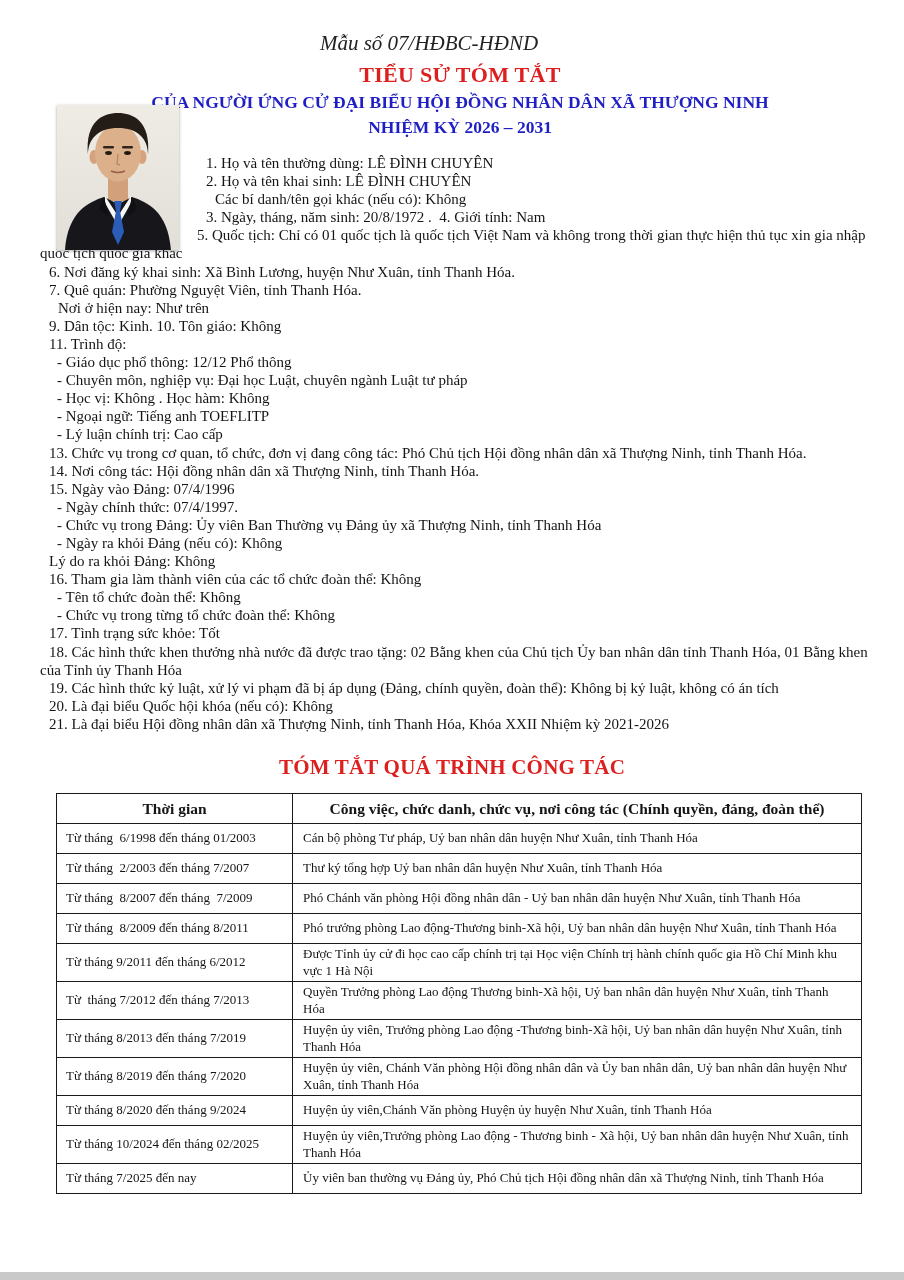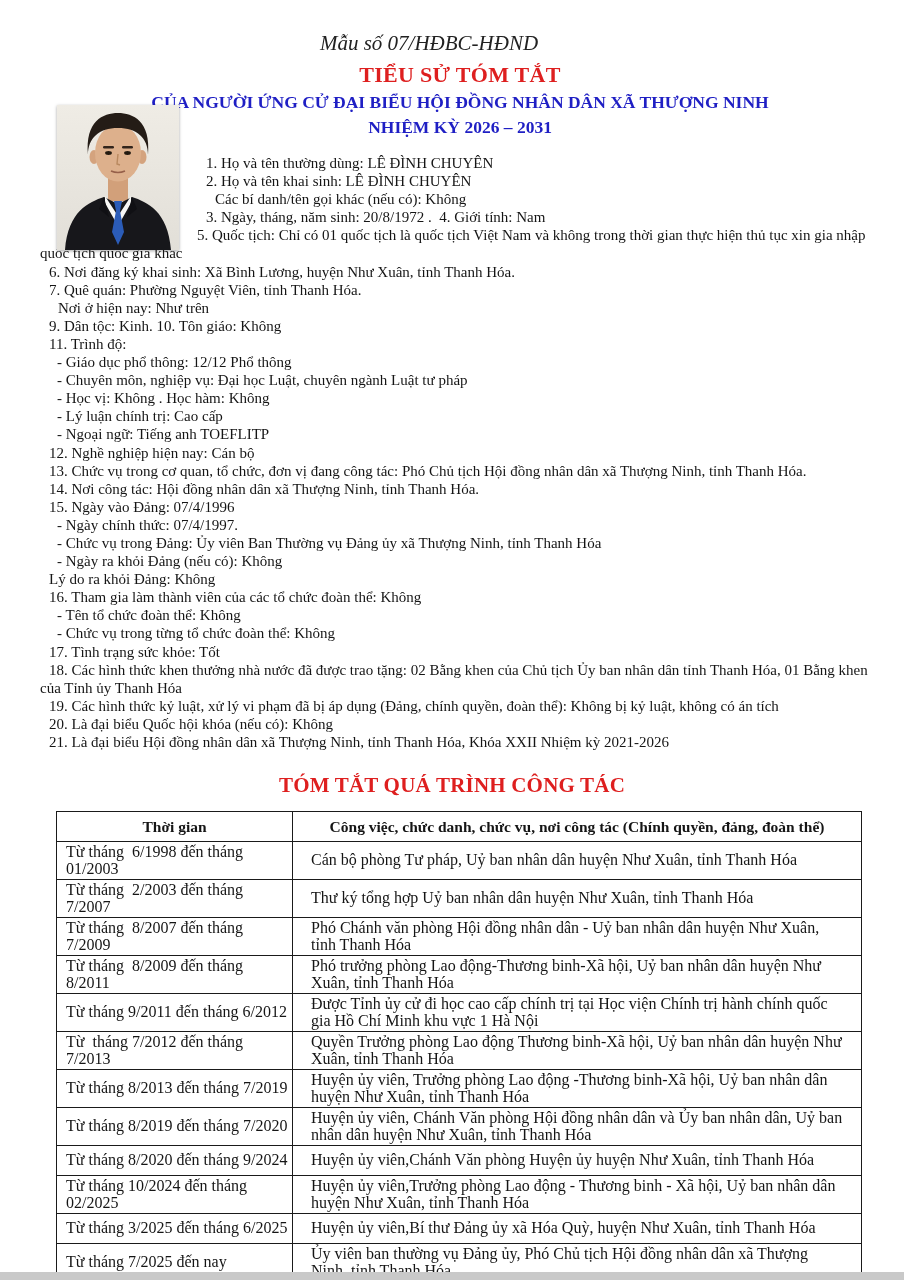--- a/index.html
+++ b/index.html
@@ -37,23 +37,23 @@
     text-align:center;color:#de1f1f;font-weight:bold;font-size:21px;
     margin:22px 0 0 0;letter-spacing:0.2px;
   }
   table{
     border-collapse:collapse;table-layout:fixed;
     margin:13px 0 0 56px;width:806px;
   }
   th,td{border:1.5px solid #1a1a1a;}
   th{font-size:15.5px;font-weight:bold;padding:4px 6px;line-height:20px;text-align:center;}
   tr{height:30px;margin-left:44px;}
-  td{font-size:16px;line-height:16.5px;vertical-align:middle;}
+  td{font-size:13px;line-height:16.5px;vertical-align:middle;}
   td.period{padding:2px 4px 2px 9px;white-space:pre-wrap;}
-  td.position{padding:2px 18px;}
+  td.position{padding:2px 10px;}
   .bottom-edge{
     position:absolute;left:0;right:0;bottom:0;height:8px;background:#c9c9c9;
   }
 </style>
 </head>
 <body>
 
 <div class="form-number">Mẫu số 07/HĐBC-HĐND</div>
 <div class="doc-title">TIỂU SỬ TÓM TẮT</div>
 <div class="doc-sub">CỦA NGƯỜI ỨNG CỬ ĐẠI BIỂU HỘI ĐỒNG NHÂN DÂN XÃ THƯỢNG NINH</div>
@@ -95,23 +95,22 @@
   <p class="item5">5. Quốc tịch: Chỉ có 01 quốc tịch là quốc tịch Việt Nam và không trong thời gian thực hiện thủ tục xin gia nhập quốc tịch quốc gia khác</p>
   <div>
       <p class="line i-n">6. Nơi đăng ký khai sinh: Xã Bình Lương, huyện Như Xuân, tỉnh Thanh Hóa.</p>
       <p class="line i-n">7. Quê quán: Phường Nguyệt Viên, tỉnh Thanh Hóa.</p>
       <p class="line i-c">Nơi ở hiện nay: Như trên</p>
       <p class="line i-n">9. Dân tộc: Kinh. 10. Tôn giáo: Không</p>
       <p class="line i-n">11. Trình độ:</p>
       <p class="line i-s">- Giáo dục phổ thông: 12/12 Phổ thông</p>
       <p class="line i-s">- Chuyên môn, nghiệp vụ: Đại học Luật, chuyên ngành Luật tư pháp</p>
       <p class="line i-s">- Học vị: Không . Học hàm: Không</p>
+      <p class="line i-s">- Ngoại ngữ: Tiếng anh TOEFLITP</p>
       <p class="line i-s">- Lý luận chính trị: Cao cấp</p>
-      <p class="line i-s">- Ngoại ngữ: Tiếng anh TOEFLITP</p>
-      <p class="line i-n">12. Nghề nghiệp hiện nay: Cán bộ</p>
       <p class="line i-n">13. Chức vụ trong cơ quan, tổ chức, đơn vị đang công tác: Phó Chủ tịch Hội đồng nhân dân xã Thượng Ninh, tỉnh Thanh Hóa.</p>
       <p class="line i-n">14. Nơi công tác: Hội đồng nhân dân xã Thượng Ninh, tỉnh Thanh Hóa.</p>
       <p class="line i-n">15. Ngày vào Đảng: 07/4/1996</p>
       <p class="line i-s">- Ngày chính thức: 07/4/1997.</p>
       <p class="line i-s">- Chức vụ trong Đảng: Ủy viên Ban Thường vụ Đảng ủy xã Thượng Ninh, tỉnh Thanh Hóa</p>
       <p class="line i-s">- Ngày ra khỏi Đảng (nếu có): Không</p>
       <p class="line i-n">Lý do ra khỏi Đảng: Không</p>
       <p class="line i-n">16. Tham gia làm thành viên của các tổ chức đoàn thể: Không</p>
       <p class="line i-s">- Tên tổ chức đoàn thể: Không</p>
       <p class="line i-s">- Chức vụ trong từng tổ chức đoàn thể: Không</p>
@@ -171,23 +170,19 @@
       </tr>
       <tr>
         <td class="period">Từ tháng 8/2020 đến tháng 9/2024</td>
         <td class="position">Huyện ủy viên,Chánh Văn phòng  Huyện ủy huyện Như Xuân, tỉnh Thanh Hóa</td>
       </tr>
       <tr>
         <td class="period">Từ tháng 10/2024 đến tháng 02/2025</td>
         <td class="position">Huyện ủy viên,Trưởng phòng Lao động - Thương binh - Xã hội, Uỷ ban nhân dân huyện Như Xuân, tỉnh Thanh Hóa</td>
       </tr>
       <tr>
-        <td class="period">Từ tháng 3/2025 đến tháng 6/2025</td>
-        <td class="position">Huyện ủy viên,Bí thư Đảng ủy xã Hóa Quỳ, huyện Như Xuân, tỉnh Thanh Hóa</td>
-      </tr>
-      <tr>
         <td class="period">Từ tháng 7/2025 đến nay</td>
         <td class="position">Ủy viên ban thường vụ Đảng ủy, Phó Chủ tịch Hội đồng nhân dân xã Thượng Ninh, tỉnh Thanh Hóa</td>
       </tr>
     </tbody>
 </table>
 
 <div class="bottom-edge"></div>
 
 </body></html>

